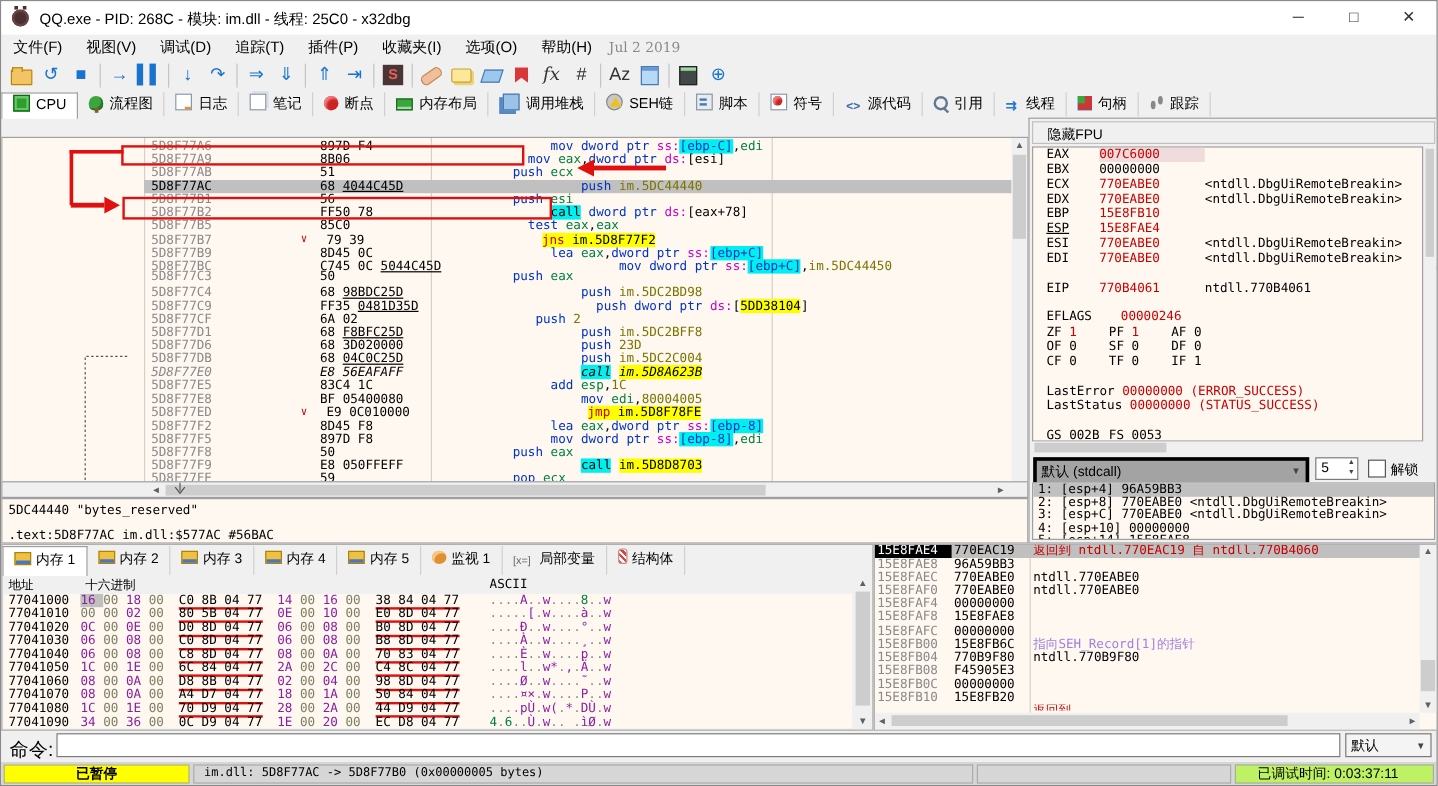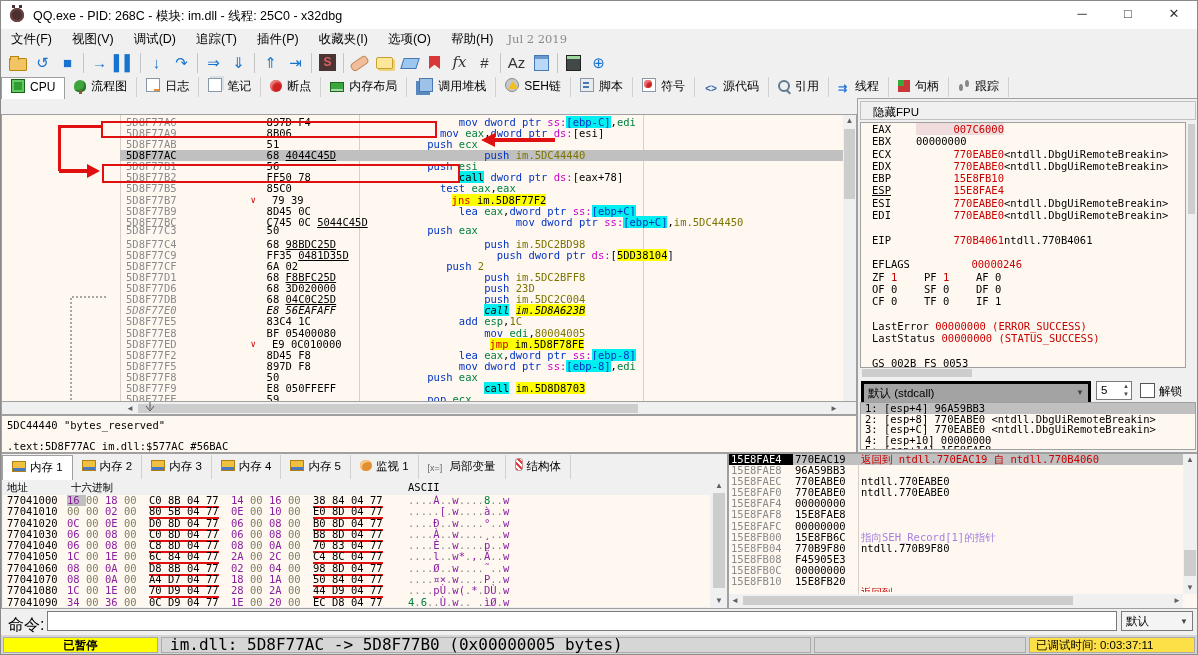--- a/index.html
+++ b/index.html
@@ -100,21 +100,21 @@
   
   #reg-pane{left:856px;top:97px;width:342px;height:355px;background:#F0F0F0;border:1px solid #A0A0A0;box-sizing:border-box;position:absolute;}
   #fpu-btn{position:absolute;left:2px;top:2px;right:2px;height:19px;background:#F0F0F0;border:1px solid #C0C0C0;
            font-size:11.5px;padding:3px 0 0 12px;box-sizing:border-box;}
   #reg-body{position:absolute;left:2px;top:23px;right:12px;height:244px;background:#FFF8F0;border:1px solid #A0A0A0;
             font-family:"DejaVu Sans Mono",monospace;font-size:10.5px;overflow:hidden;}
   .rline{position:relative;height:12.3px;line-height:12.3px;white-space:pre;padding-left:11px;}
   .rname{display:inline-block;width:44px;}
   .rname.u{text-decoration:underline;}
   .rval{display:inline-block;width:88px;}
-  .red{color:#C80000;text-align:right;}
+  .red{color:#C80000;}
   .rhl{background:#F0DCDC;}
   .fcell{display:inline-block;width:52px;}
   #reg-hscroll{position:absolute;left:2px;top:269px;right:12px;height:10px;background:#F0F0F0;}
   #conv-row{position:absolute;left:2px;top:281px;right:2px;height:21px;}
   #conv-select{position:absolute;left:1px;top:1px;width:230px;height:32px;background:#a3a3a3;border:3px solid #000000;
                font-size:11.5px;padding:2px 4px;box-sizing:border-box;}
   #conv-select .dd{position:absolute;right:4px;top:4px;font-size:8px;color:#444;}
   #conv-spin{position:absolute;left:236px;top:1px;width:36px;height:19px;background:#FFF;border:1px solid #7A7A7A;
              font-size:11.5px;padding:2px 4px;box-sizing:border-box;}
   #conv-spin .ud{position:absolute;right:2px;top:0px;font-size:6px;line-height:8px;color:#444;}
@@ -161,23 +161,23 @@
   
   #cmdbar{position:absolute;left:0;top:608px;right:0;height:26px;background:#F0F0F0;}
   #cmd-label{position:absolute;left:7px;top:6px;font-size:16px;}
   #cmd-input{position:absolute;left:46px;top:2px;width:1070px;height:20px;background:#FFF;border:1px solid #7A7A7A;box-sizing:border-box;}
   #cmd-profile{position:absolute;left:1120px;top:2px;width:72px;height:20px;background:#F4F4F4;border:1px solid #7A7A7A;
                font-size:11.5px;padding:2px 4px;box-sizing:border-box;}
   #cmd-profile .dd{position:absolute;right:4px;top:5px;font-size:8px;color:#444;}
   #statusbar{position:absolute;left:0;top:634px;right:0;height:21px;background:#D6D6D6;font-size:11.5px;}
   .st-cell{position:absolute;top:2px;height:16px;border:1px solid #ABABAB;box-sizing:border-box;line-height:14px;}
   #st-state{left:2px;width:155px;background:#FFFF00;text-align:center;font-weight:bold;}
-  #st-msg{left:160px;width:650px;padding-left:8px;font-family:"DejaVu Sans Mono",monospace;font-size:16px;background:#D6D6D6;}
+  #st-msg{left:160px;width:650px;padding-left:8px;font-family:"DejaVu Sans Mono",monospace;font-size:10px;background:#D6D6D6;}
   #st-mid{left:813px;width:212px;background:#D6D6D6;}
-  #st-time{left:1028px;width:166px;background:#fde047;padding-left:6px;}
+  #st-time{left:1028px;width:166px;background:#bef264;padding-left:18px;}
   
   .anno{position:absolute;z-index:50;pointer-events:none;}
   #anno-box1{left:100px;top:120px;width:332px;height:13px;border:2.5px solid #E01010;}
   #anno-box2{left:101px;top:163px;width:354px;height:15px;border:2.5px solid #E01010;}
   #anno-l1{left:57px;top:124px;width:45px;height:3px;background:#E01010;}
   #anno-l2{left:57px;top:124px;width:3px;height:46px;background:#E01010;}
   #anno-a1s{left:58px;top:168px;width:28px;height:4px;background:#E01010;}
   #anno-a1h{left:86px;top:163px;width:0;height:0;border-top:7px solid transparent;border-bottom:7px solid transparent;border-left:13px solid #E01010;}
   #anno-a2s{left:494px;top:137px;width:60px;height:4px;background:#E01010;}
   #anno-a2h{left:480px;top:132px;width:0;height:0;border-top:7px solid transparent;border-bottom:7px solid transparent;border-right:14px solid #E01010;}

